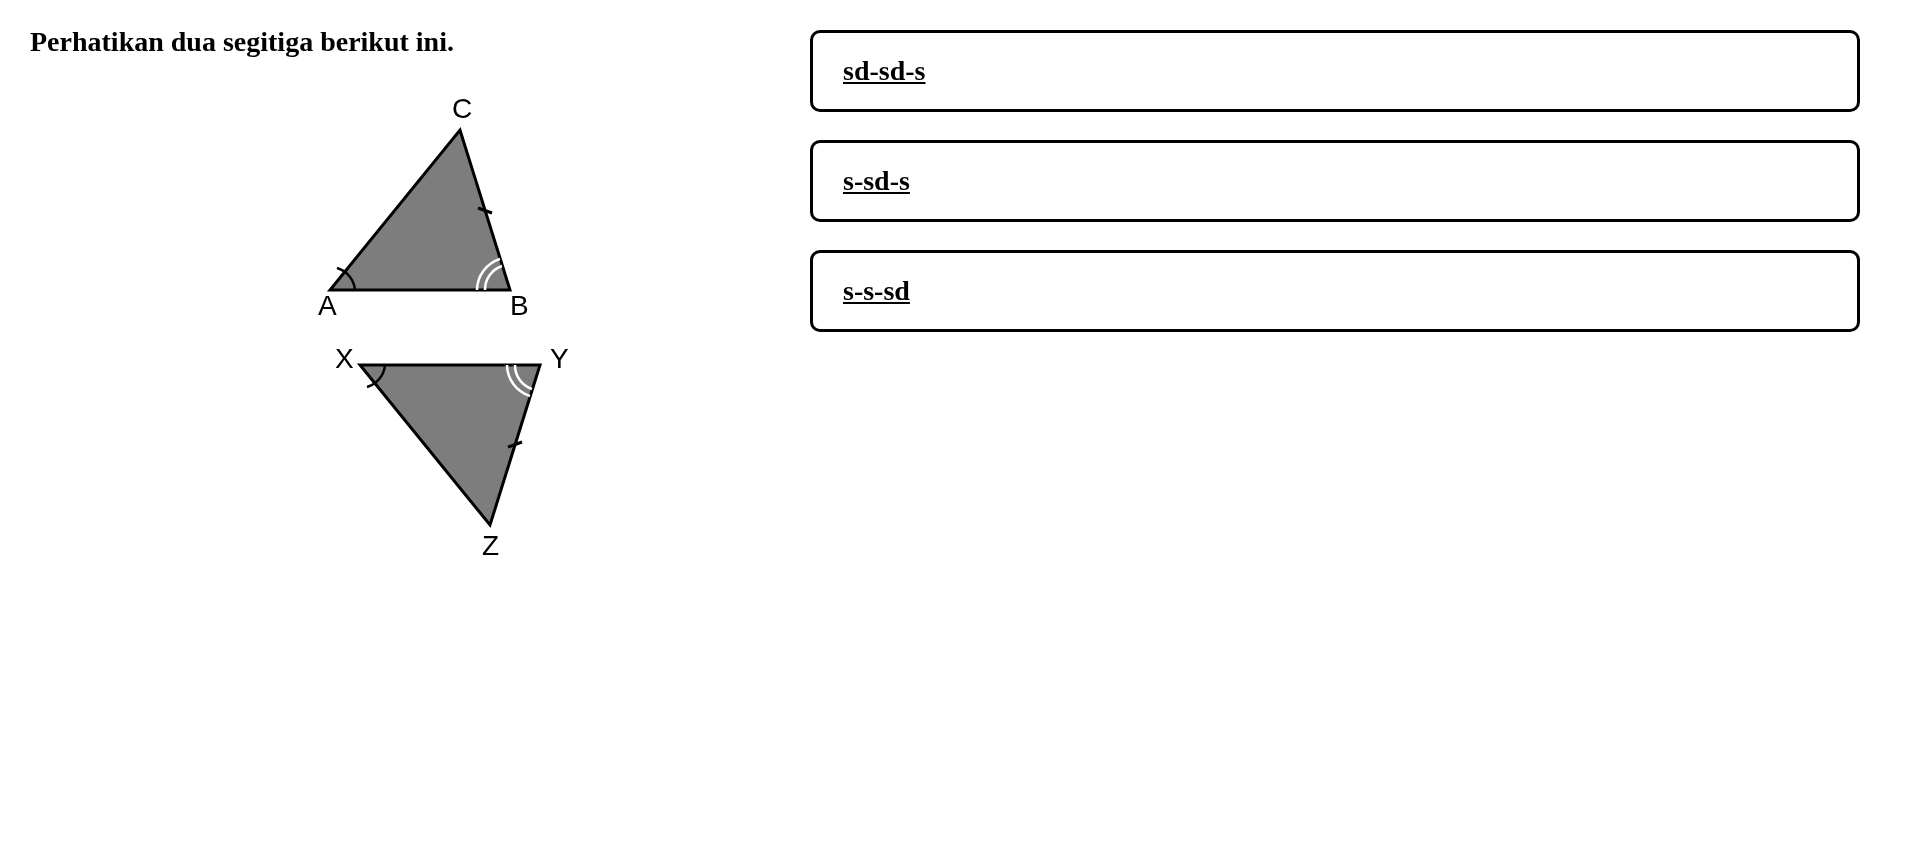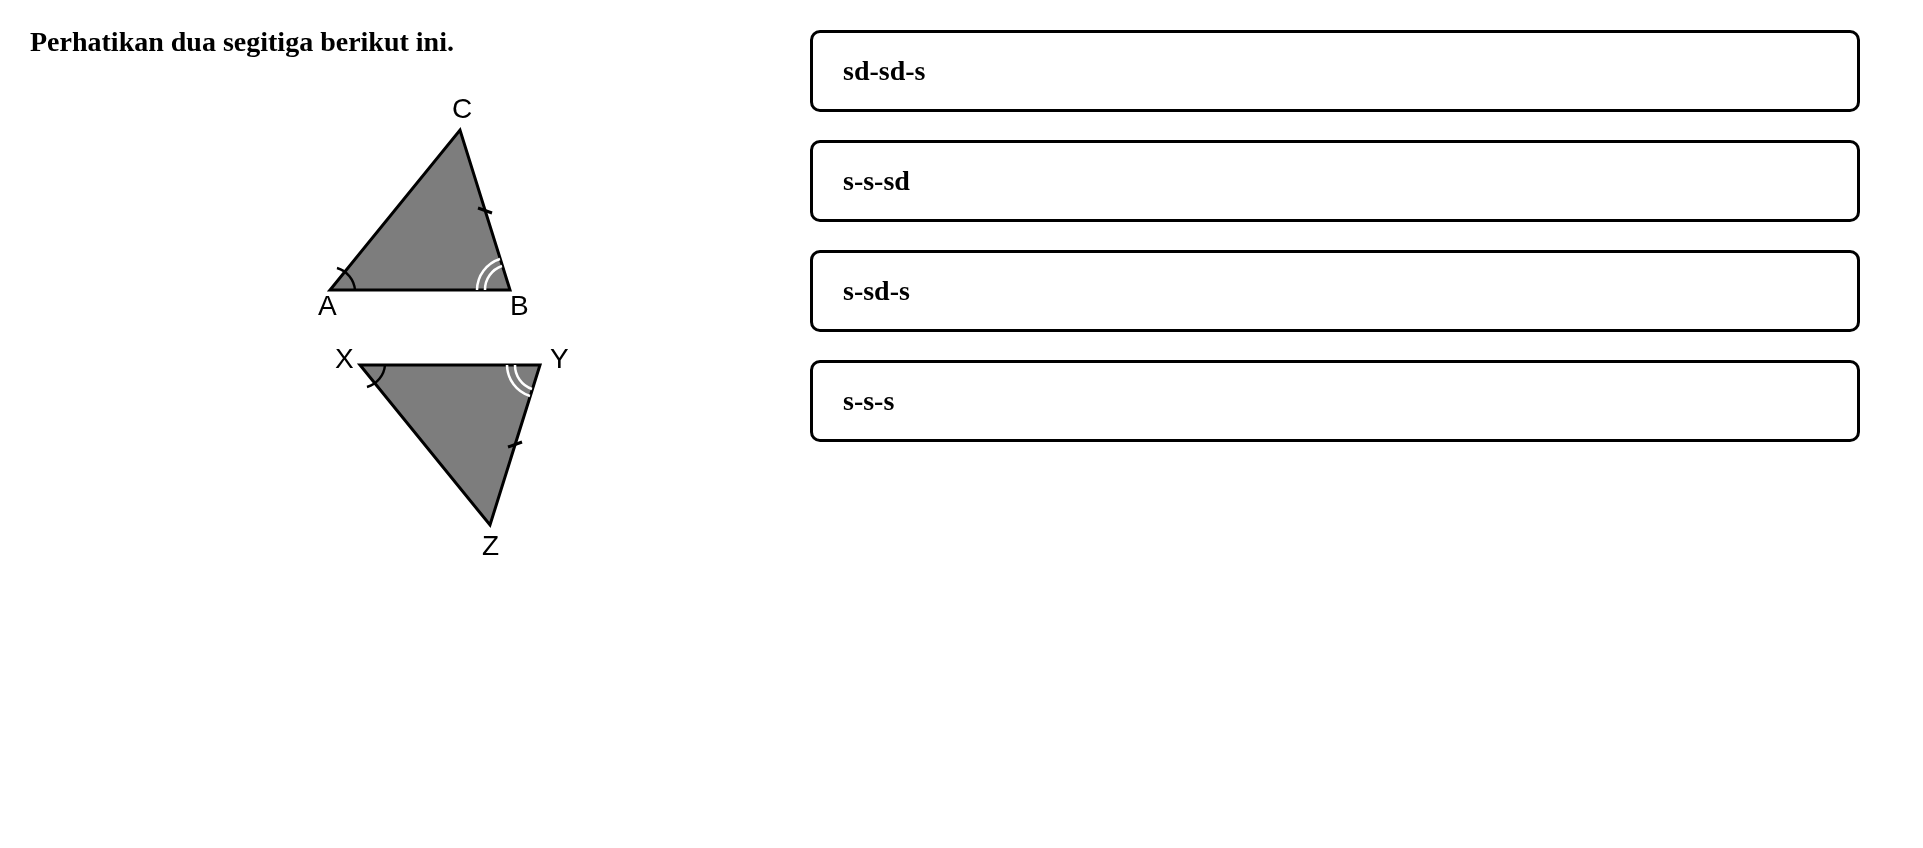--- a/index.html
+++ b/index.html
@@ -15,20 +15,21 @@
     }
     .container {
       display: flex;
     }
     .left-column {
       width: 780px;
     }
     .right-column {
       width: 1050px;
       padding-top: 10px;
+      text-decoration: underline;
     }
     .question-text {
       font-size: 28px;
       font-weight: bold;
       color: #000;
       line-height: 1.6;
       margin-bottom: 10px;
     }
     .question-text-bottom {
       font-size: 28px;
@@ -95,17 +96,16 @@
         <text x="182" y="240" font-size="28" font-family="Arial">Z</text>
       </svg>
     </div>
 
     <div class="question-text-bottom">
     </div>
   </div>
 
   <div class="right-column">
     <div class="option-box">sd-sd-s</div>
+    <div class="option-box">s-sd-s</div>
     <div class="option-box">s-s-sd</div>
-    <div class="option-box">s-sd-s</div>
-    <div class="option-box">s-s-s</div>
   </div>
 </div>
 
 </body></html>

